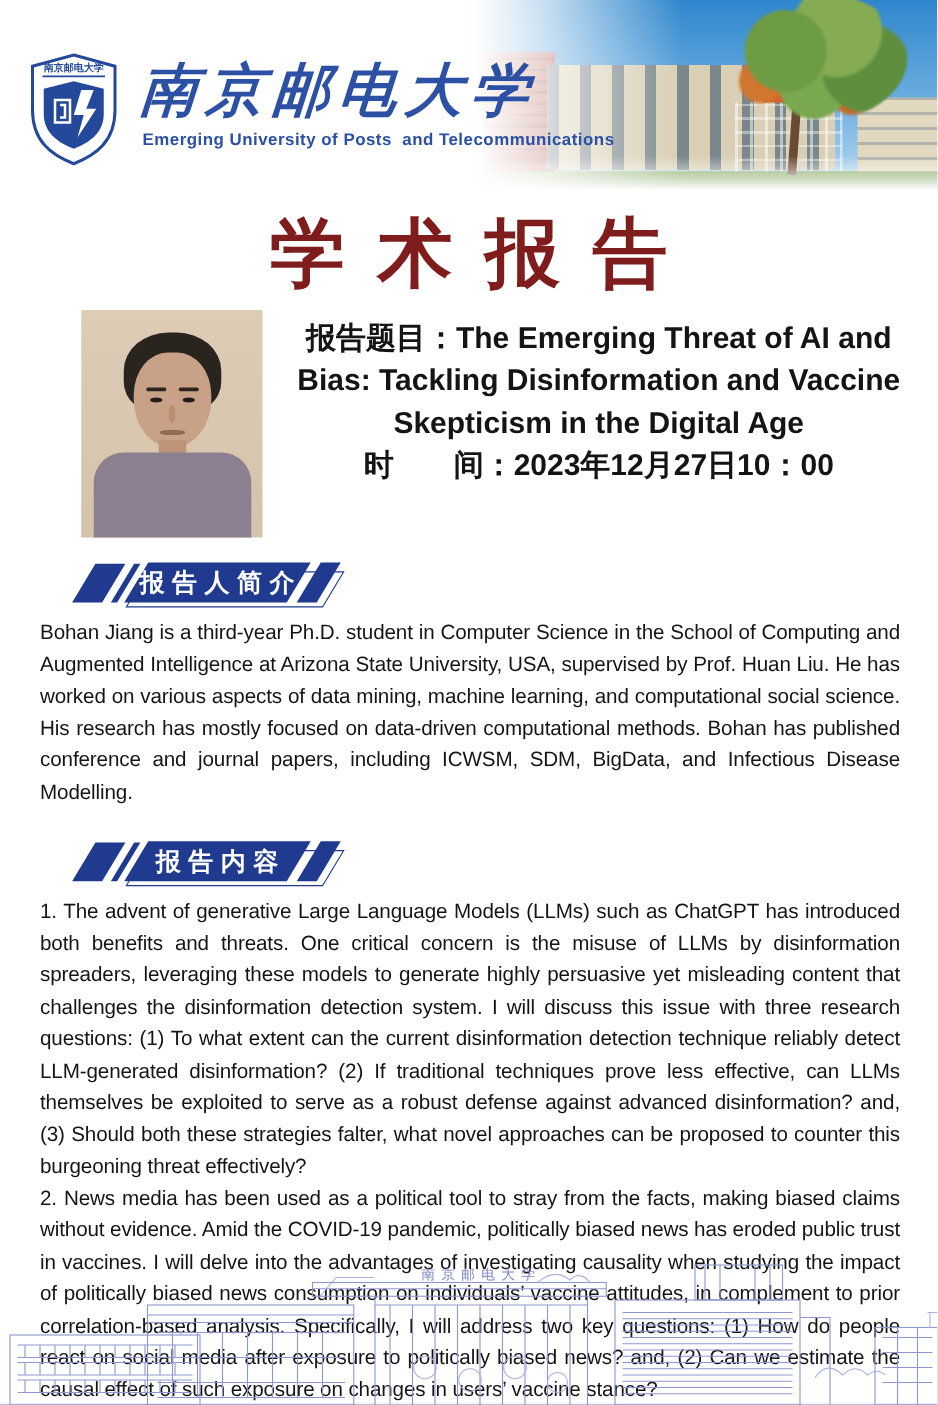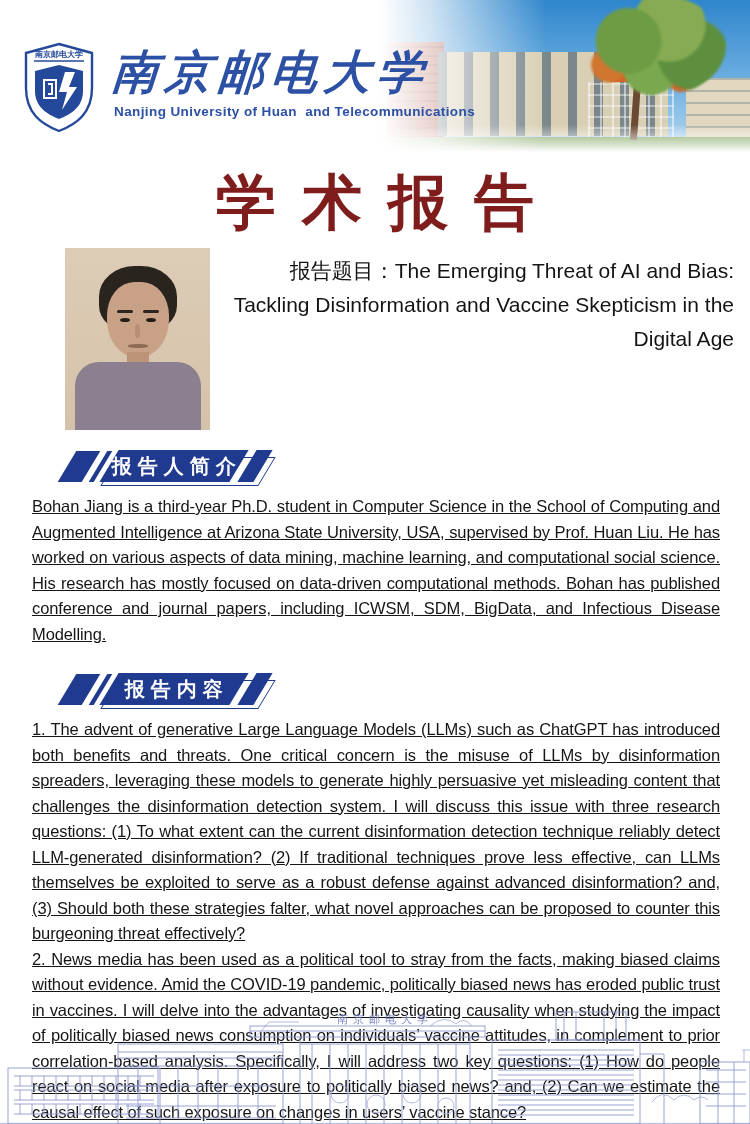--- a/index.html
+++ b/index.html
@@ -70,38 +70,38 @@
   .ph-face { position:absolute; left:42px; top:34px; width:62px; height:76px; border-radius:46% 46% 52% 52%; background:#c9a186; }
   .ph-brow1 { position:absolute; left:52px; top:62px; width:16px; height:3px; background:#2c241e; border-radius:2px; }
   .ph-brow2 { position:absolute; left:78px; top:62px; width:16px; height:3px; background:#2c241e; border-radius:2px; }
   .ph-eye1 { position:absolute; left:55px; top:70px; width:10px; height:4px; background:#241d18; border-radius:50%; }
   .ph-eye2 { position:absolute; left:81px; top:70px; width:10px; height:4px; background:#241d18; border-radius:50%; }
   .ph-nose { position:absolute; left:70px; top:76px; width:5px; height:14px; background:#b98f74; border-radius:40%; }
   .ph-mouth { position:absolute; left:63px; top:96px; width:20px; height:4px; background:#8f6a55; border-radius:40%; }
   .ph-neck { position:absolute; left:62px; top:104px; width:22px; height:16px; background:#bd9478; }
   .ph-shirt { position:absolute; left:10px; top:114px; width:126px; height:70px; border-radius:24px 24px 0 0; background:#8c8090; }
   .info-details { flex:1; padding:6px 16px 0 14px; }
-  .info-row { font-size:21px; font-weight:normal; line-height:34px; color:#141414; text-align:right; }
+  .info-row { font-size:24px; font-weight:bold; line-height:34px; color:#141414; text-align:center; }
   .info-row .lbl { display:inline-block; min-width:99px; white-space:pre; }
 
   
   .banner { position:relative; height:36px; margin-left:57px; width:220px; margin-top:20px; }
   .b-outline { position:absolute; left:52px; top:7px; width:158px; height:29px;
     border:1.6px solid #1f3a8e; transform:skewX(-31deg); background:transparent; }
   .b-slash1 { position:absolute; left:10px; top:1px; width:24px; height:31px; background:#1f3a8e; transform:skewX(-31deg); }
   .b-slash2 { position:absolute; left:41px; top:1px; width:4.5px; height:31px; background:#1f3a8e; transform:skewX(-31deg); }
   .b-main { position:absolute; left:52px; top:0; width:130px; height:32px; background:#1f3a8e;
     transform:skewX(-31deg); display:flex; align-items:center; justify-content:center; }
   .b-main .b-text { transform:skewX(31deg); color:#fff; font-size:20px; font-weight:bold;
     letter-spacing:6px; margin-left:6px; white-space:nowrap; }
   .b-tail { position:absolute; left:190px; top:0; width:16px; height:32px; background:#1f3a8e; transform:skewX(-31deg); }
 
   
   .body-text { margin:8px 30px 0 32px; font-size:16.5px; line-height:25.5px;
-    color:#151515; text-align:justify; letter-spacing:-0.1px;text-decoration:underline; }
+    color:#151515; text-align:justify; letter-spacing:-0.1px; }
   .body-text p { margin:0; }
 
   
   .footer-art { position:absolute; left:0; bottom:0; width:750px; height:114px; }
 </style>
 </head>
 <body>
 
 <div class="header">
   <div class="campus-photo">
@@ -121,21 +121,21 @@
 
   <svg class="logo" viewBox="0 0 74 92">
     <path d="M37 2 L70 11 V46 C70 71 55 82 37 89 C19 82 4 71 4 46 V11 Z" fill="#ffffff" stroke="#24489a" stroke-width="2.4"></path>
     <text x="37" y="15" text-anchor="middle" font-size="8" fill="#24489a" font-weight="bold">南京邮电大学</text>
     <path d="M12 19 h50" stroke="#24489a" stroke-width="1.4"></path>
     <path d="M37 23 L61 29 V49 C61 64 50 72 37 77 C24 72 13 64 13 49 V29 Z" fill="#24489a"></path>
     <path d="M22 38 h12 v18 h-12 z M26 42 h4 v10 h-4" fill="none" stroke="#ffffff" stroke-width="2"></path>
     <polygon points="43,30 53,30 47,45 55,45 40,68 45,50 37,50" fill="#ffffff"></polygon>
   </svg>
   <div class="brand-zh">南京邮电大学</div>
-  <div class="brand-en">Nanjing University of Huan  and Telecommunications</div>
+  <div class="brand-en">Emerging University of Posts  and Telecommunications</div>
 </div>
 
 <div class="page-title-row">
   <span class="page-title">学术报告</span>
 </div>
 
 <div class="info">
   <div class="speaker-photo">
     <div class="ph-hair"></div>
     <div class="ph-face"></div>
@@ -143,20 +143,21 @@
     <div class="ph-brow2"></div>
     <div class="ph-eye1"></div>
     <div class="ph-eye2"></div>
     <div class="ph-nose"></div>
     <div class="ph-mouth"></div>
     <div class="ph-neck"></div>
     <div class="ph-shirt"></div>
   </div>
   <div class="info-details">
     <p class="info-row"><span class="lbl">报告题目：</span><span>The Emerging Threat of AI and Bias: Tackling Disinformation and Vaccine Skepticism in the Digital Age</span></p>
+    <p class="info-row"><span class="lbl">时  间：</span><span>2023年12月27日10：00</span></p>
   </div>
 </div>
 
 <div class="banner">
   <div class="b-outline"></div>
   <div class="b-slash1"></div>
   <div class="b-slash2"></div>
   <div class="b-main">
     <span class="b-text">报告人简介</span>
   </div>

